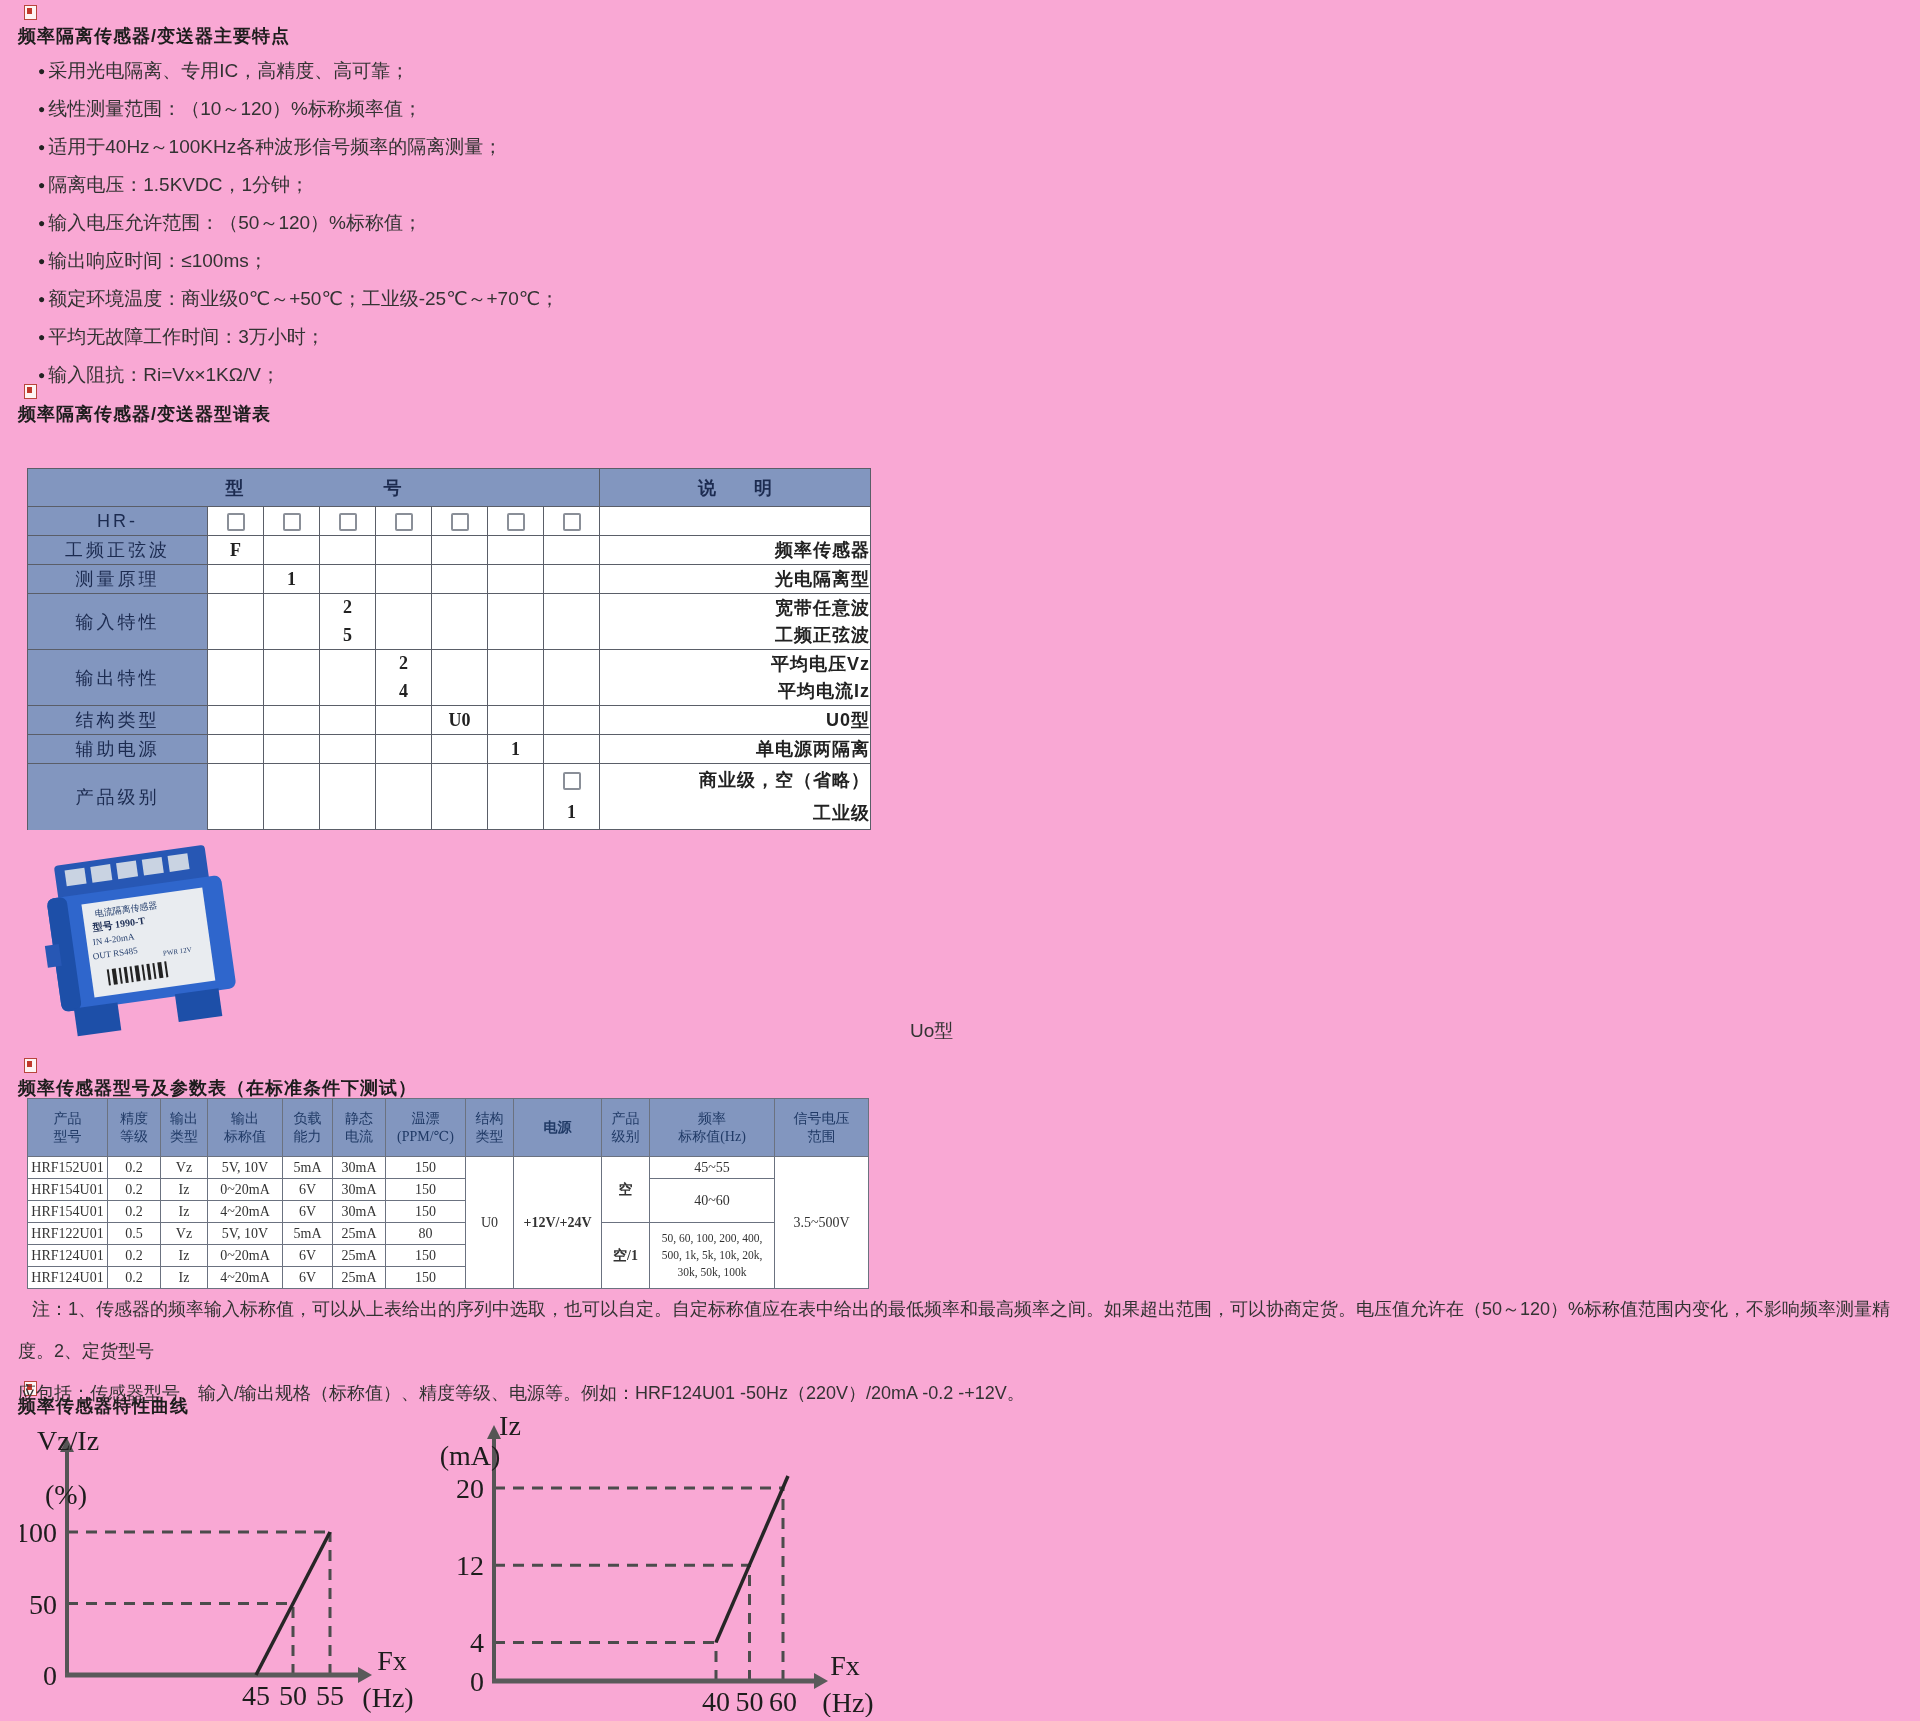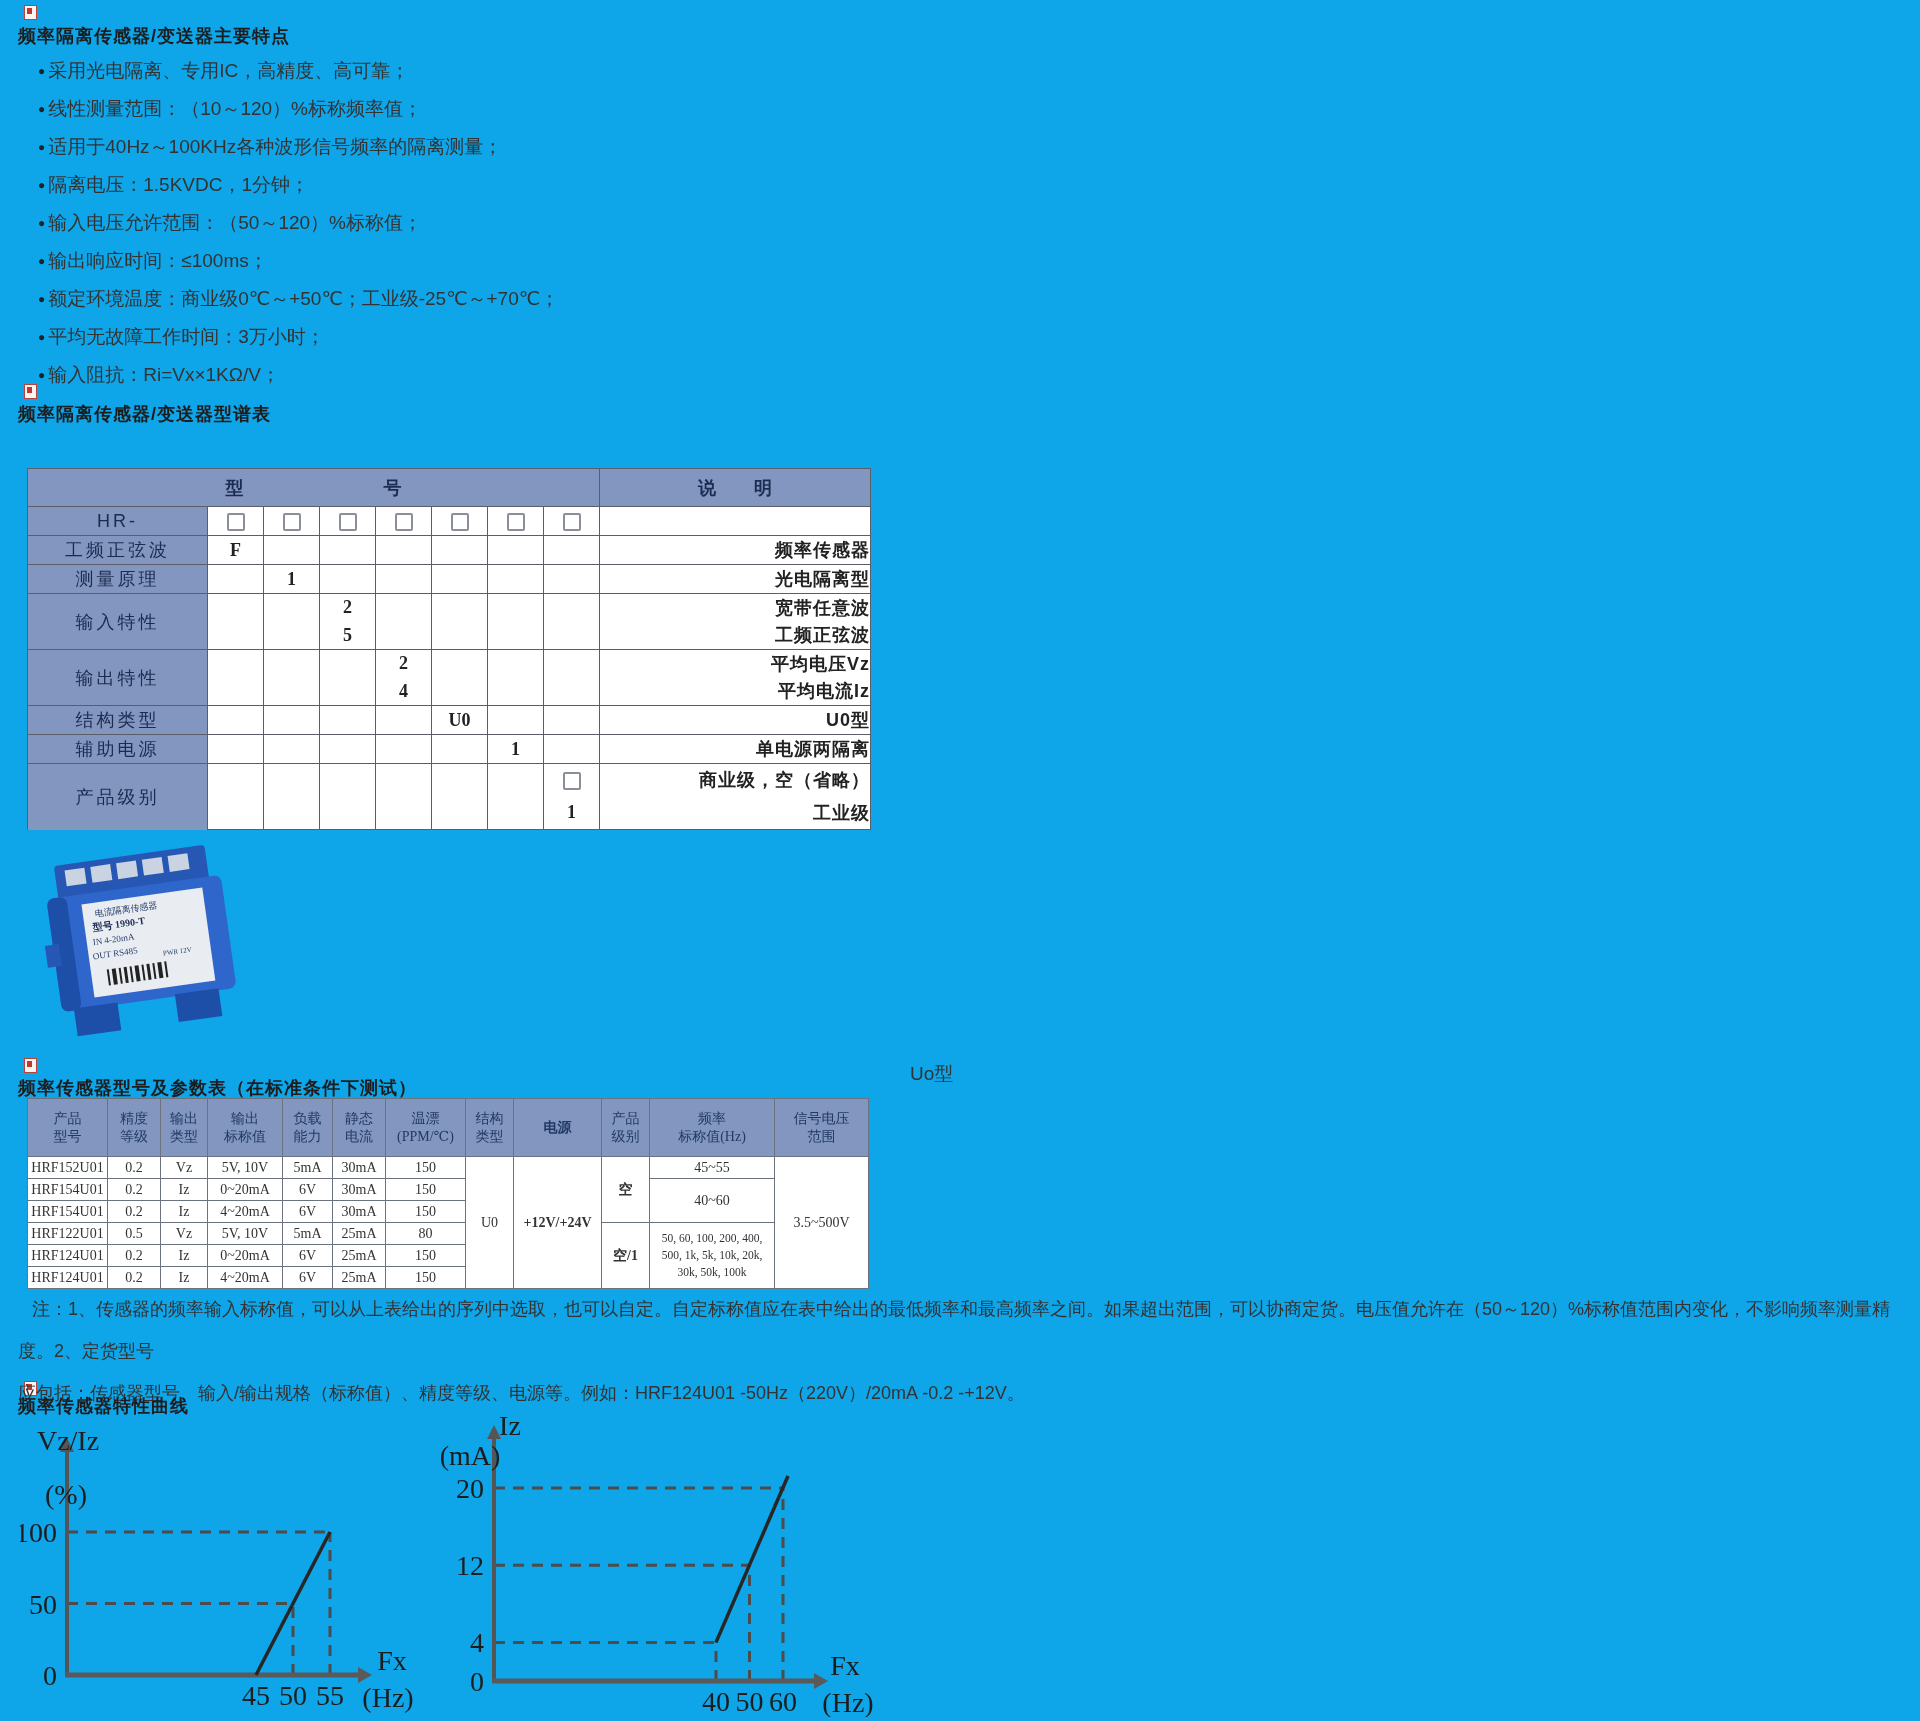--- a/index.html
+++ b/index.html
@@ -1,17 +1,17 @@
 <!DOCTYPE html>
 <html><head>
 <meta charset="utf-8">
 <style>
   html,body{margin:0;padding:0;background:#ffffff;}
   body{font-family:"Liberation Sans","DejaVu Sans",sans-serif;color:#2a2a2a;}
-  .page{position:relative;width:1920px;height:1721px;background:#0ea5e9;overflow:hidden;}
+  .page{position:relative;width:1920px;height:1721px;background:#f9a8d4;overflow:hidden;}
 
   
   .red-ico{position:absolute;width:11px;height:13px;border:1px solid #b8453c;background:#fdf4f3;display:inline-block;}
   .red-ico i{position:absolute;left:2px;top:2px;width:5px;height:6px;background:#c0392b;display:block;}
 
   .h-title{position:absolute;font-size:18px;font-weight:bold;color:#1d1d1d;letter-spacing:1px;white-space:nowrap;}
 
   
   .feat{position:absolute;left:38px;top:52px;margin:0;padding:0;list-style:none;}
   .feat li{font-size:19px;line-height:38px;color:#333;white-space:nowrap;}
@@ -255,21 +255,21 @@
           <rect x="106" y="124" width="4" height="16"></rect>
         <rect x="113" y="124" width="2" height="16"></rect>
           <rect x="118" y="124" width="3" height="16"></rect>
         <rect x="124" y="124" width="2" height="16"></rect>
           <rect x="129" y="124" width="4" height="16"></rect>
         <rect x="136" y="124" width="2" height="16"></rect>
       </g>
     </g>
   </svg>
 
-  <div class="uo-label" style="left:910px;top:1018px;margin-top:43px;">Uo型</div>
+  <div class="uo-label" style="left:910px;top:1018px;">Uo型</div>
 
   <div class="h-title" style="left:18px;top:1076px;">频率传感器型号及参数表（在标准条件下测试）</div>
 
   <table class="prm">
     <colgroup>
       <col style="width:80px">
         <col style="width:53px">
         <col style="width:47px">
         <col style="width:75px">
       <col style="width:50px">

